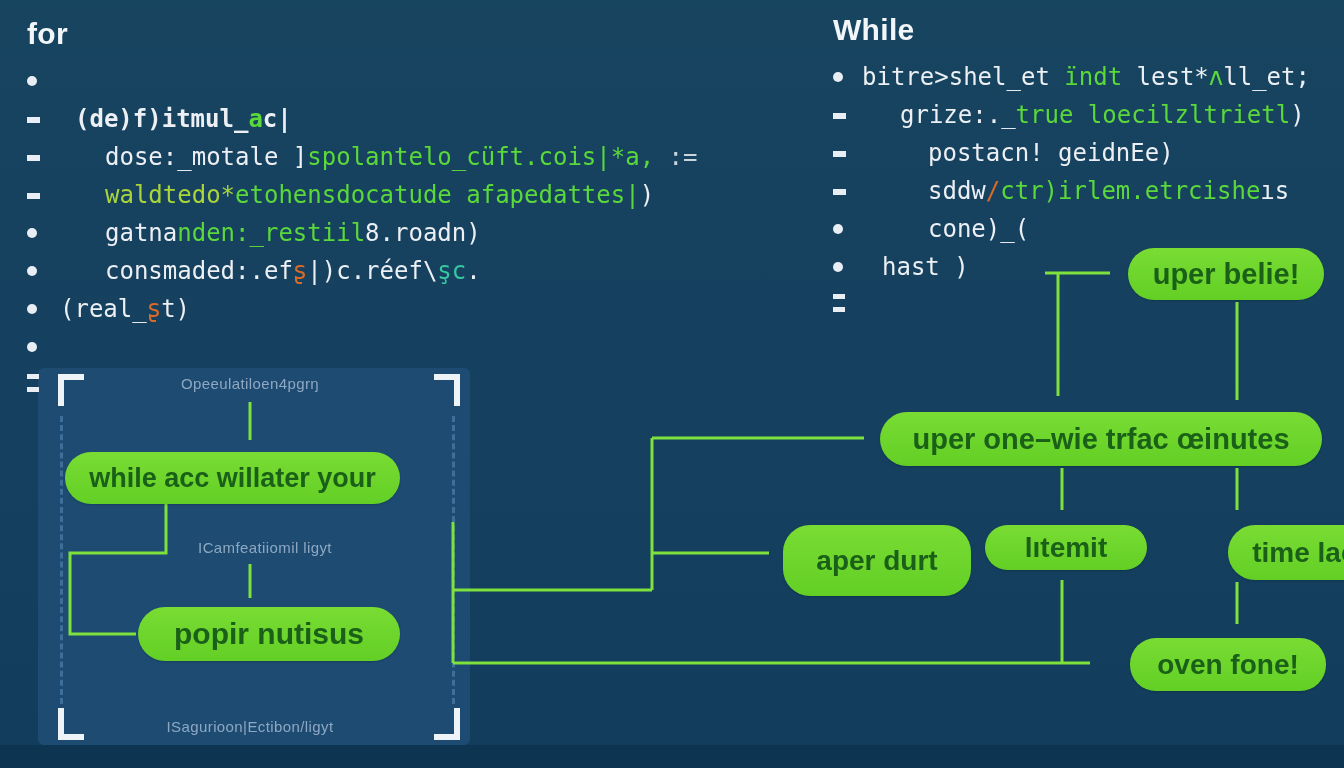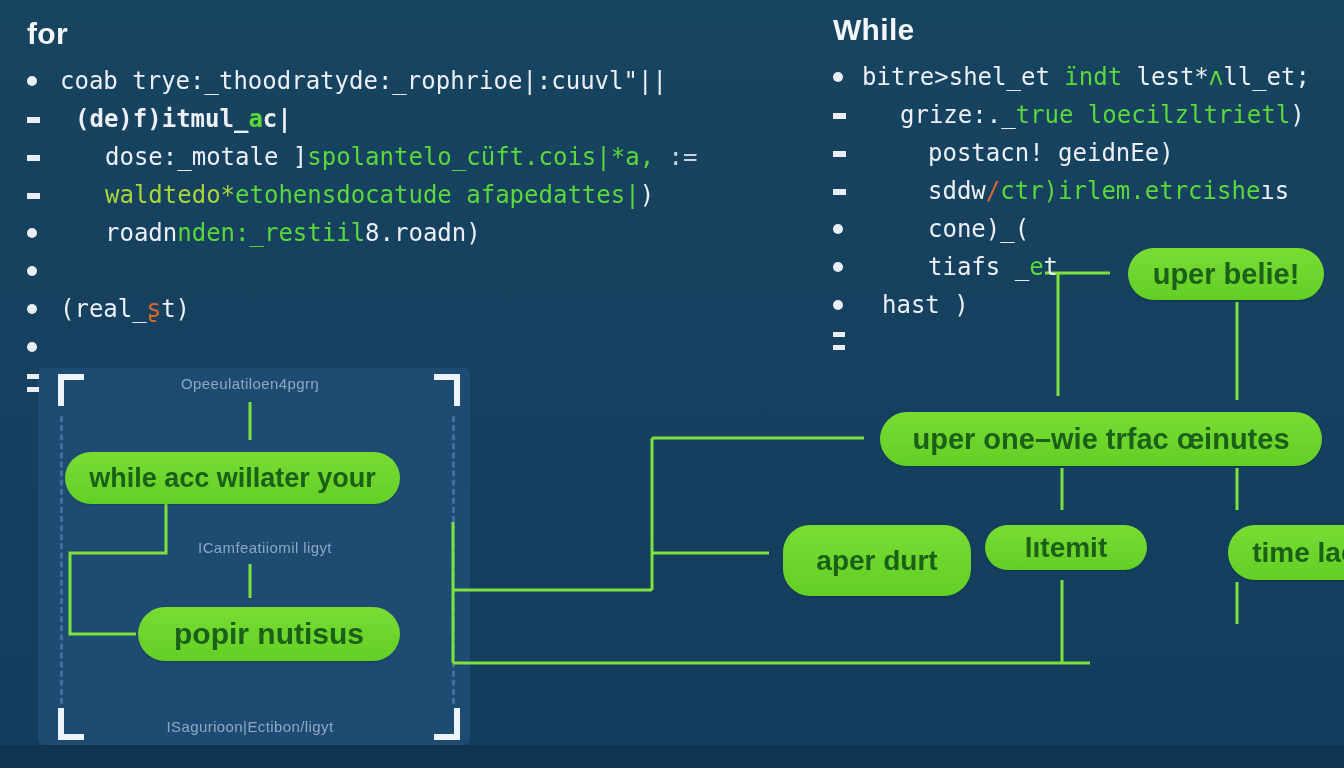--- a/index.html
+++ b/index.html
@@ -93,52 +93,52 @@
     <path d="M1058,273 V396" marker-end="url(#ah)"></path>
     <path d="M1237,302 V400" marker-end="url(#ah)"></path>
     <path d="M1062,468 V510" marker-end="url(#ah)"></path>
     <path d="M1237,468 V510" marker-end="url(#ah)"></path>
     <path d="M1237,582 V624" marker-end="url(#ah)"></path>
   </svg>
 
   <div class="code-col" id="for-col">
     <div class="code-heading">for</div>
     <div id="for-rows">
-        <div class="code-row"><span class="bullet dot"></span><span class="code-text" style="padding-left: 33px;"><span class="c-w">coab trye:_thoodratyde:_rophrioe|:cuuvl"||</span></span></div>
+        <div class="code-row"><span class="bullet dot"></span></div>
         <div class="code-row"><span class="bullet dash"></span><span class="code-text" style="padding-left: 48px; font-weight: bold;"><span class="c-w">(de)f)itmul_</span><span class="c-g">a</span><span class="c-w">c|</span></span></div>
         <div class="code-row"><span class="bullet dash"></span><span class="code-text" style="padding-left: 78px;"><span class="c-w">dose:_motale ]</span><span class="c-g">spolantelo_cüft.cois|*a,</span><span class="c-w2"> :=</span></span></div>
         <div class="code-row"><span class="bullet dash"></span><span class="code-text" style="padding-left: 78px;"><span class="c-y">waldtedo*</span><span class="c-g">etohensdocatude afapedattes|</span><span class="c-w">)</span></span></div>
-        <div class="code-row"><span class="bullet dot"></span><span class="code-text" style="padding-left: 78px;"><span class="c-w">roadn</span><span class="c-g">nden:_restiil</span><span class="c-w">8.roadn)</span></span></div>
-        <div class="code-row"><span class="bullet dot"></span></div>
+        <div class="code-row"><span class="bullet dot"></span><span class="code-text" style="padding-left: 78px;"><span class="c-w">gatna</span><span class="c-g">nden:_restiil</span><span class="c-w">8.roadn)</span></span></div>
+        <div class="code-row"><span class="bullet dot"></span><span class="code-text" style="padding-left: 78px;"><span class="c-w">consmaded:.ef</span><span class="c-o">ʂ</span><span class="c-w">|)c.réef\</span><span class="c-t">şc</span><span class="c-w">.</span></span></div>
         <div class="code-row"><span class="bullet dot"></span><span class="code-text" style="padding-left: 33px;"><span class="c-w">(real_</span><span class="c-o">ʂ</span><span class="c-w">t)</span></span></div>
         <div class="code-row"><span class="bullet dot"></span><span class="code-text" style="padding-left: 0px;"></span></div>
         <div class="code-row"><span class="bullet colon"></span><span class="code-text" style="padding-left: 0px;"></span></div>
       </div>
   </div>
 
   <div class="code-col" id="while-col">
     <div class="code-heading">While</div>
     <div id="while-rows">
         <div class="code-row"><span class="bullet dot"></span><span class="code-text" style="padding-left: 29px;"><span class="c-w">bitre&gt;shel_et </span><span class="c-g">ïndt</span><span class="c-w"> lest*</span><span class="c-g">ʌ</span><span class="c-w">ll_et;</span></span></div>
         <div class="code-row"><span class="bullet dash"></span><span class="code-text" style="padding-left: 67px;"><span class="c-w">grize:._</span><span class="c-g">true loecilzltrietl</span><span class="c-w">)</span></span></div>
         <div class="code-row"><span class="bullet dash"></span><span class="code-text" style="padding-left: 95px;"><span class="c-w">postacn! geidnEe)</span></span></div>
         <div class="code-row"><span class="bullet dash"></span><span class="code-text" style="padding-left: 95px;"><span class="c-w">sddw</span><span class="c-o">/</span><span class="c-g">ctr)irlem.etrcishe</span><span class="c-w">ıs</span></span></div>
         <div class="code-row"><span class="bullet dot"></span><span class="code-text" style="padding-left: 95px;"><span class="c-w">cone)_(</span></span></div>
-        <div class="code-row"><span class="bullet dot"></span><span class="code-text" style="padding-left: 95px;"><span class="c-w">tiafs _</span><span class="c-g">e</span><span class="c-w">t</span></span></div>
         <div class="code-row"><span class="bullet dot"></span><span class="code-text" style="padding-left: 49px;"><span class="c-w">hast )</span></span></div>
         <div class="code-row"><span class="bullet colon"></span><span class="code-text" style="padding-left: 0px;"></span></div>
       </div>
   </div>
 
   <div class="panel-label" style="left:250px;top:375px;">Opeeulatiloen4pgrŋ</div>
   <div class="panel-label" style="left:250px;top:539px;margin-left:15px;">ICamfeatiiomil ligyt</div>
   <div class="panel-label" style="left:250px;top:718px;">ISagurioon|Ectibon/ligyt</div>
 
   <div class="pill" id="box-while">while acc willater your</div>
   <div class="pill" id="box-popir">popir nutisus</div>
   <div class="pill" id="box-belie">uper belie!</div>
   <div class="pill" id="box-big">uper one–wie trfac œinutes</div>
   <div class="pill" id="box-aper">aper durt</div>
   <div class="pill" id="box-litemit">lıtemit</div>
   <div class="pill" id="box-time">time lact</div>
+  <div class="pill" id="box-oven">oven fone!</div>
 
   <div class="bottom-band"></div>
 </div>
 
 </body></html>

